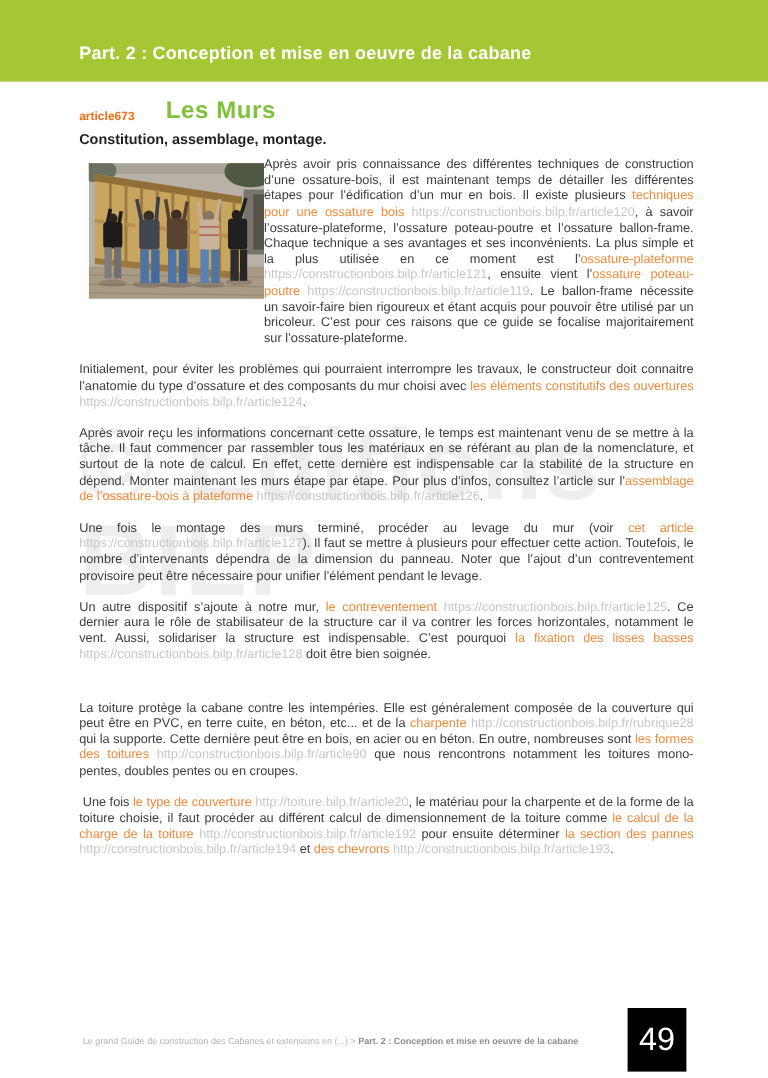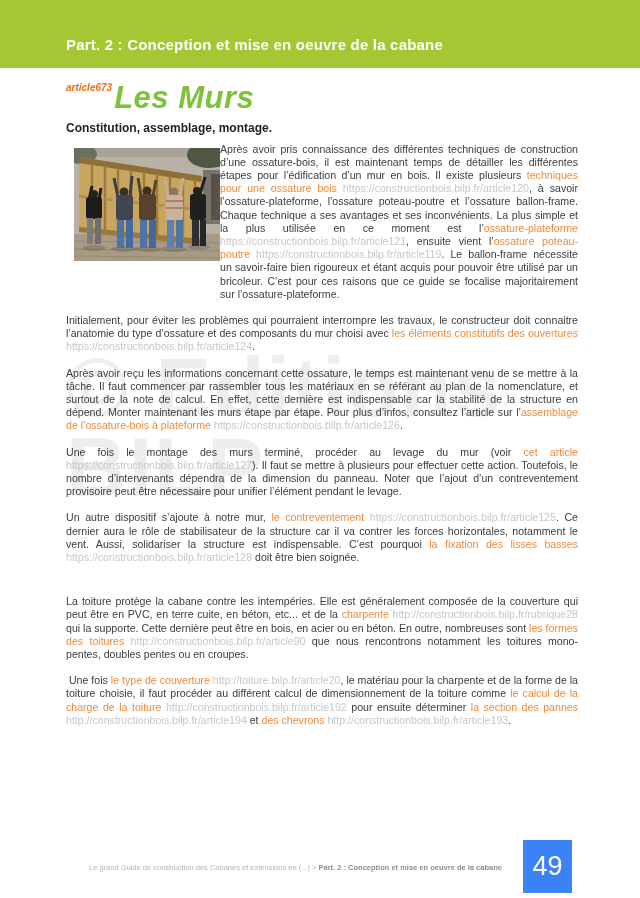--- a/index.html
+++ b/index.html
@@ -62,33 +62,32 @@
   
   .content {
     position: absolute;
     left: 66px;
     top: 82px;
     width: 512px;
     z-index: 1;
   }
   .section-heading {
     display: flex;
-    align-items: flex-start;
-    gap: 2px;
-    font-style: italic;
+    align-items: flex-end;
+    gap: 26px;
   }
   .article-label {
     color: #f26d15;
     font-weight: bold;
     font-size: 10px;
   }
   .section-title {
     color: #7fc13b;
     font-weight: bold;
-    font-size: 31px;
+    font-size: 20px;
     letter-spacing: 0.5px;
     line-height: 1.05;
   }
   .subtitle {
     font-weight: bold;
     font-size: 12px;
     color: #1f1f1f;
     margin-top: 6px;
   }
   .intro-row {
@@ -110,34 +109,34 @@
   }
   .para-block { margin-top: 13px; }
   .seg-l { color: #ef8a3a; }
   .seg-u { color: #c7c7c7; }
   .section-2 { margin-top: 31px; }
   .section-2 .first-para { margin-top: 20px; }
 
   
   .footer-breadcrumb {
     position: absolute;
-    left: 89px;
+    left: 69px;
     bottom: 26px;
     font-size: 7.5px;
     color: #b4b4b4;
     z-index: 1;
   }
   .breadcrumb-bold { font-weight: bold; color: #8d8d8d; }
   .page-badge {
     position: absolute;
     left: 523px;
     top: 840px;
     width: 49px;
     height: 53px;
-    background: #3b82f6;
+    background: #000000;
     color: #ffffff;
     font-size: 27px;
     display: flex;
     align-items: center;
     justify-content: center;
     z-index: 1;
   }
 </style>
 </head>
 <body>

